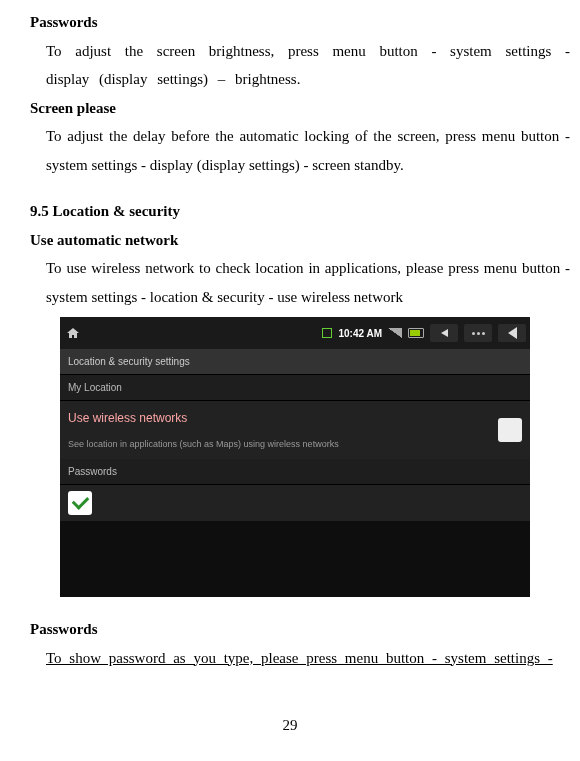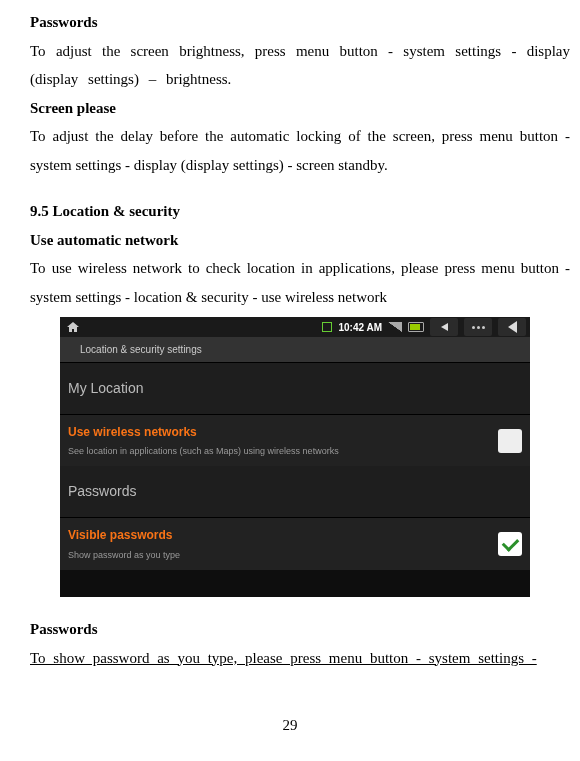--- a/index.html
+++ b/index.html
@@ -8,42 +8,42 @@
     height: 761px;
     background: #fff;
     font-family: "Times New Roman", Times, serif;
     font-size: 15px;
     color: #000;
     padding: 8px 10px 0 30px;
     position: relative;
     line-height: 1.9;
   }
   .bold { font-weight: bold; }
-  .para { text-align: justify; text-justify: inter-word; }
+  .para { text-align: justify; text-justify: inter-word; margin-left: 16px; }
   .para-loose { word-spacing: 4px; text-decoration: underline; }
   .para-xloose { word-spacing: 6px; }
   .sp { height: 18px; }
   .page-num {
     position: absolute;
     bottom: 22px;
     left: 0; right: 0;
     text-align: center;
     font-size: 15px;
   }
 
   .shot {
     margin: 6px 0 0 30px;
     width: 470px;
     height: 280px;
     background: #111;
     position: relative;
     font-family: Arial, Helvetica, sans-serif;
   }
   .statusbar {
-    height: 20px;
+    height: 32px;
     background: #1a1a1a;
     display: flex;
     align-items: center;
     padding: 0 4px;
     gap: 6px;
     color: #ddd;
     font-size: 10px;
   }
   .statusbar .spacer { flex: 1; }
   .sb-home {
@@ -93,39 +93,39 @@
   .sb-green {
     width: 10px; height: 10px;
     border:1px solid #6c3;
     position: relative;
   }
 
   .section-header {
     background: #333;
     color: #ccc;
     font-size: 10px;
-    padding: 3px 20px;
+    padding: 3px 8px;
     border-bottom: 1px solid #000;
   }
   .subhead {
     background: #1e1e1e;
     color: #bbb;
-    font-size: 14px;
-    padding: 12px 8px;
+    font-size: 10px;
+    padding: 3px 8px;
   }
   .row {
     background: #222;
     padding: 6px 8px;
     border-top: 1px solid #000;
     display: flex;
     align-items: center;
   }
   .row-text { flex: 1; }
-  .row-title { color: #f97316; font-size: 12px; font-weight: 700; }
-  .row-sub { color: #999; font-size: 9px; margin-top: 0; }
+  .row-title { color: #fca5a5; font-size: 12px; font-weight: 400; }
+  .row-sub { color: #999; font-size: 9px; margin-top: 6px; }
   .chk {
     width: 24px; height: 24px;
     border-radius: 3px;
     background: #eee;
     display: flex; align-items: center; justify-content: center;
   }
   .chk.checked { background: #fff; }
   .chk.checked::after {
     content: "";
     width: 12px; height: 7px;
@@ -183,24 +183,20 @@
     <div class="subhead">My Location</div>
     <div class="row">
       <div class="row-text">
         <div class="row-title">Use wireless networks</div>
         <div class="row-sub">See location in applications (such as Maps) using wireless networks</div>
       </div>
       <div class="chk"></div>
     </div>
     <div class="subhead">Passwords</div>
     <div class="row">
-      <div class="row-text">
-        <div class="row-title">Visible passwords</div>
-        <div class="row-sub">Show password as you type</div>
-      </div>
       <div class="chk checked"></div>
     </div>
     <div class="blankarea"></div>
   </div>
 </div>
 
 <div class="sp"></div>
 <div class="bold">Passwords</div>
 <div class="para para-loose">To show password as you type, please   press menu button - system settings -</div>
 

